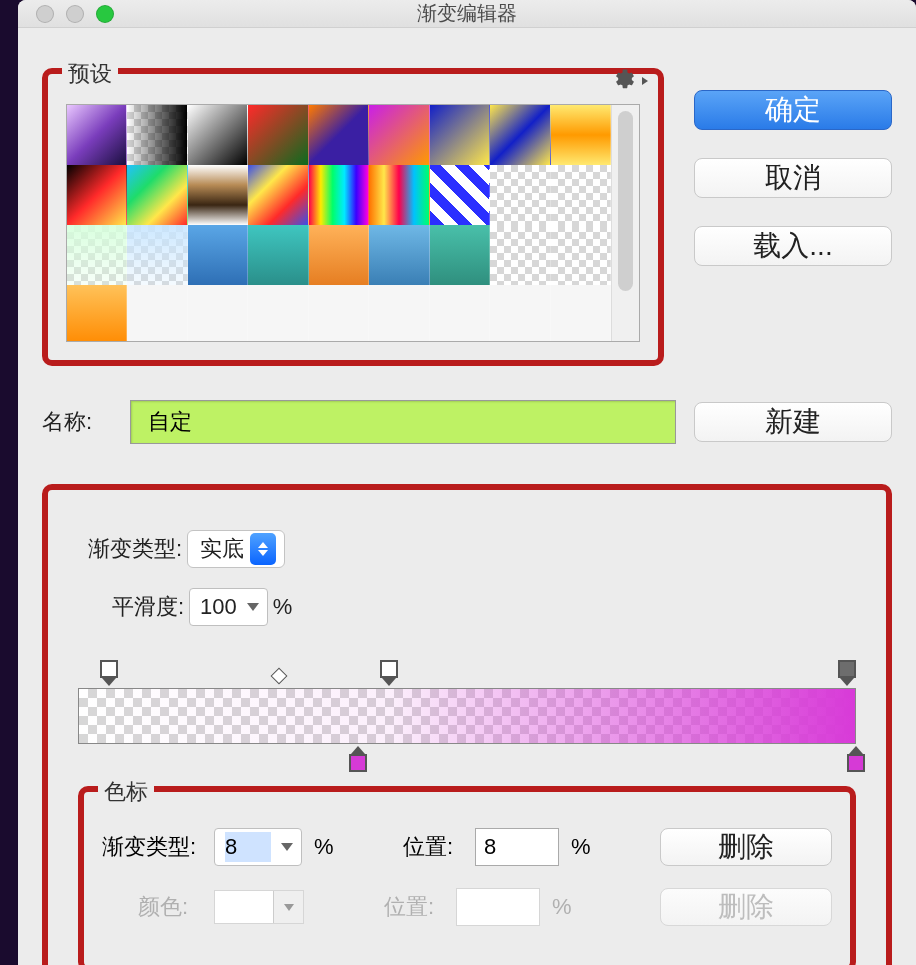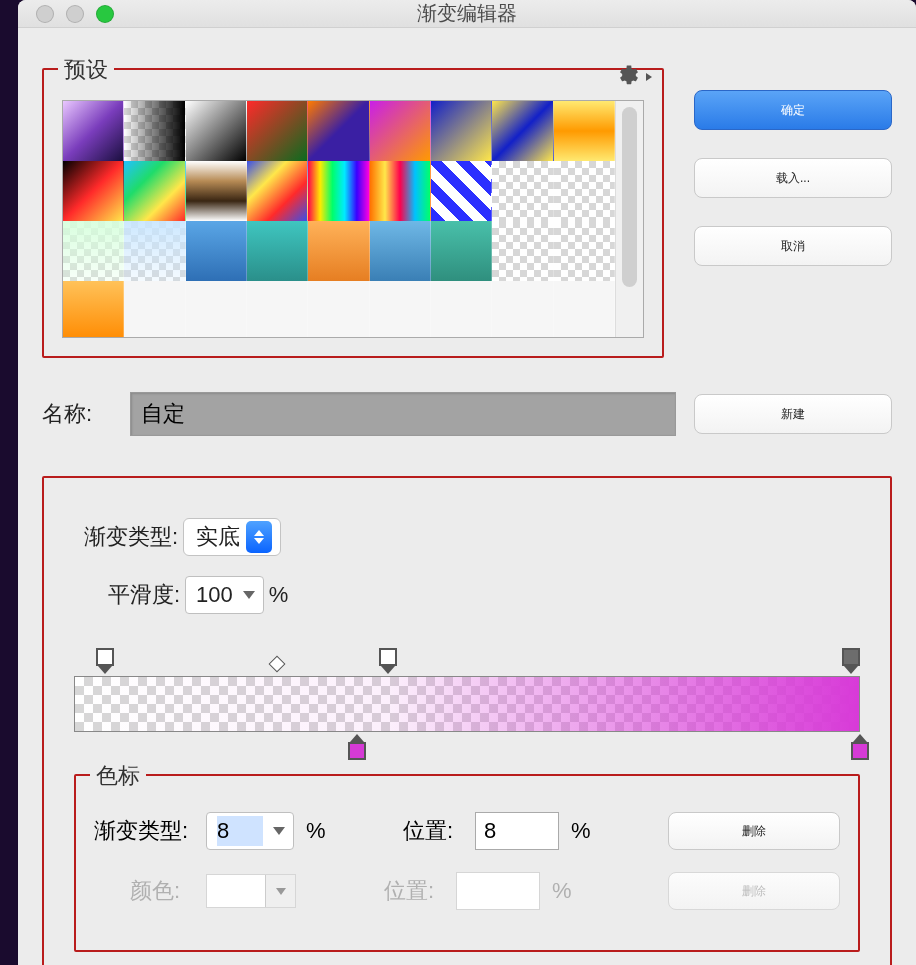--- a/index.html
+++ b/index.html
@@ -36,36 +36,36 @@
   .dot { width: 18px; height: 18px; border-radius: 50%; border: 1px solid rgba(0,0,0,.15); }
   .dot.close { background: #cfcfcf; }
   .dot.min  { background: #cfcfcf; }
   .dot.zoom { background: #28c840; }
   .titlebar .title {
     position: absolute; left: 0; right: 0; text-align: center;
     font-size: 20px; color: #4a4a4a; pointer-events: none;
   }
   .content { position: relative; padding: 20px 24px 0 24px; }
   
-  .gbox { position: relative; border: 2px solid #b91c1c; border-radius: 2px; }
+  .gbox { position: relative; border: 6px solid #b91c1c; border-radius: 10px; }
   .gbox > .legend {
     position: absolute; top: -15px; left: 14px; padding: 0 6px;
     background: #ececec; font-size: 22px; color: #333;
   }
   
   .toprow { display: flex; gap: 30px; }
   .presets-box { flex: 1; padding: 30px 18px 18px 18px; margin-top: 20px; }
   .side-buttons {
     width: 198px; display: flex; flex-direction: column; gap: 28px;
     margin-top: 42px;
   }
   .btn {
     height: 40px; border-radius: 8px; border: 1px solid #c9c9c9;
     background: linear-gradient(#ffffff,#f3f3f3);
-    font-size: 12px; color: #222; cursor: pointer;
+    font-size: 28px; color: #222; cursor: pointer;
     display: flex; align-items: center; justify-content: center;
   }
   .btn.primary {
     background: linear-gradient(#5aa4f7,#2a7be8); color: #fff; border-color: #2a67c8;
   }
   
   .swatch-wrap { position: relative; background: #fff; border: 1px solid #aaa; height: 238px; display: flex; }
   .swatch-grid {
     flex: 1; display: grid; grid-template-columns: repeat(9,1fr); grid-auto-rows: 60px;
     overflow: hidden;
@@ -74,23 +74,23 @@
   .scrolltrack { width: 28px; background: #f0f0f0; border-left: 1px solid #ddd; position: relative; }
   .scrollthumb { position: absolute; left: 6px; right: 6px; top: 6px; bottom: 50px; border-radius: 8px; background: #cfcfcf; }
   .gear { position: absolute; top: -6px; right: 22px; width: 22px; height: 22px; }
   .gear svg { width: 22px; height: 22px; fill: #555; }
   .gear .tri { position: absolute; right: -12px; top: 9px; width: 0; height: 0; border-left: 6px solid #555; border-top: 4px solid transparent; border-bottom: 4px solid transparent; }
 
   
   .namerow { display: flex; align-items: center; gap: 18px; margin-top: 34px; }
   .namerow .lbl { font-size: 22px; color: #222; min-width: 70px; }
   .textin {
-    flex: 1; height: 44px; border: 1px solid #999; background: #a3a3a3;
+    flex: 1; height: 44px; border: 1px solid #999; background: #bef264;
     box-shadow: inset 1px 1px 2px rgba(0,0,0,.15);
-    padding: 0 10px; font-size: 22px;
+    padding: 0 17px; font-size: 22px;
   }
   .namerow .btn { width: 198px; flex: none; }
 
   
   .editor-box { margin-top: 40px; padding: 40px 30px 30px 30px; }
   .row { display: flex; align-items: center; gap: 5px; font-size: 22px; color: #222; margin-bottom: 20px; }
   .row .lbl { min-width: 110px; text-align: right; }
   .sel {
     height: 38px; border-radius: 6px; border: 1px solid #c3c3c3;
     background: #fff; display: inline-flex; align-items: center; padding: 0 8px 0 12px;
@@ -225,22 +225,22 @@
               <div class="swatch" style="background: rgb(246, 246, 246);"></div>
               <div class="swatch" style="background: rgb(246, 246, 246);"></div>
             </div>
           <div class="scrolltrack">
             <div class="scrollthumb"></div>
           </div>
         </div>
       </div>
       <div class="side-buttons">
         <div class="btn primary">确定</div>
+        <div class="btn">取消</div>
         <div class="btn">载入...</div>
-        <div class="btn">取消</div>
       </div>
     </div>
 
     <div class="namerow">
       <span class="lbl">名称:</span>
       <input class="textin" value="自定" style="">
       <div class="btn">新建</div>
     </div>
 
     <div class="gbox editor-box">

